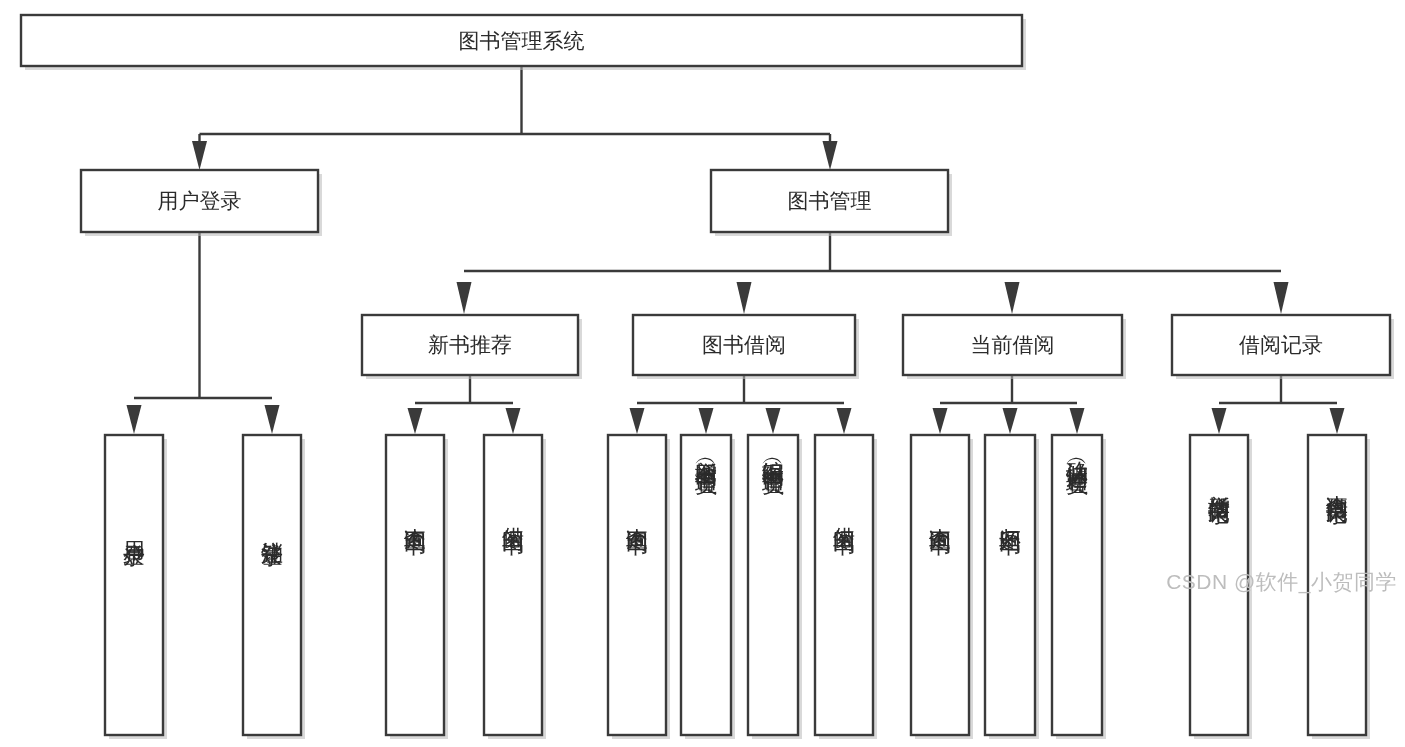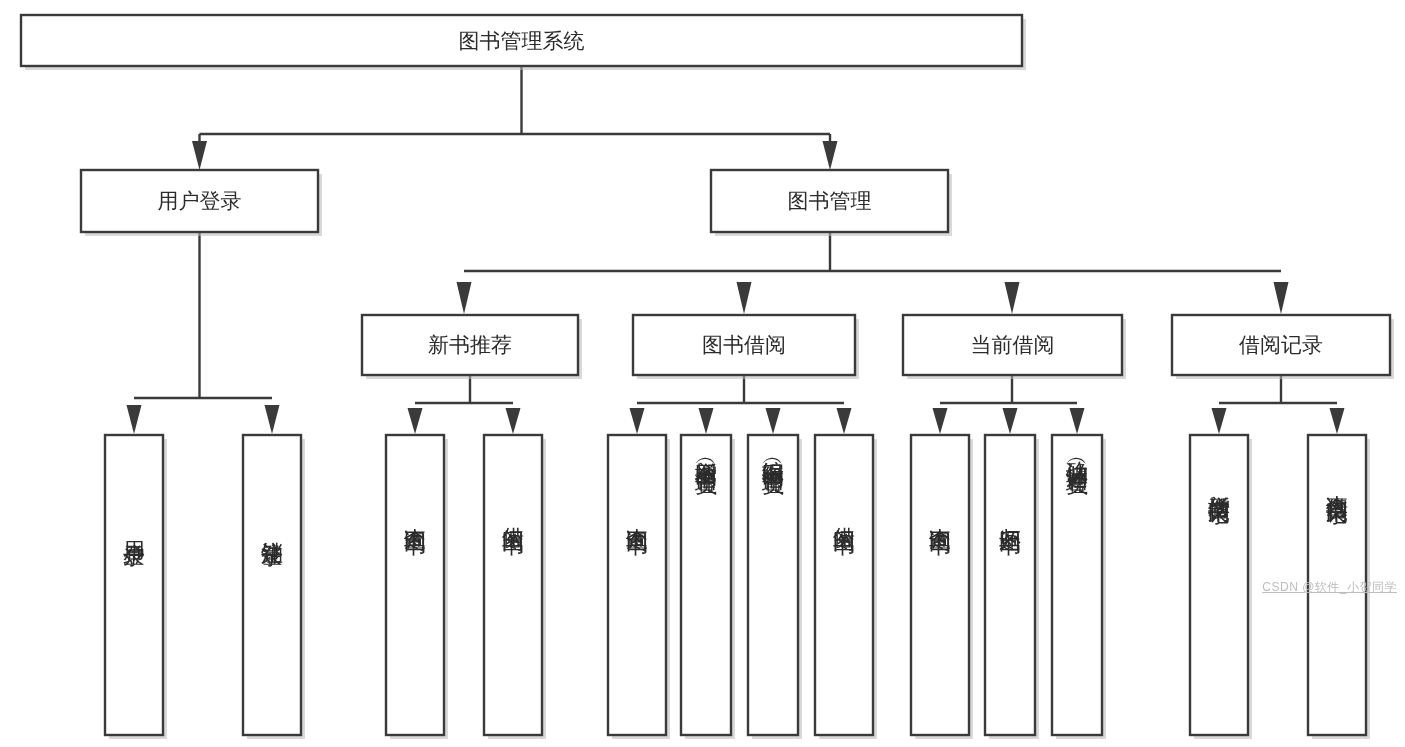--- a/index.html
+++ b/index.html
@@ -66,25 +66,24 @@
     line-height: 1.08;
     color: #2b2b2b;
     letter-spacing: 2px;
     white-space: nowrap;
   }
   .watermark {
     position: absolute;
     right: 8px;
     bottom: 6px;
     font-family: "Liberation Sans", "DejaVu Sans", sans-serif;
-    font-size: 12px;
+    font-size: 21px;
     color: #bdbdbd;
     letter-spacing: 0.5px;
     user-select: none;
-    text-decoration: underline;
   }
 </style>
 </head>
 <body>
 
 <div id="diagram-root">
 
   <svg class="flow" viewBox="0 0 1405 747">
 
     <g>

